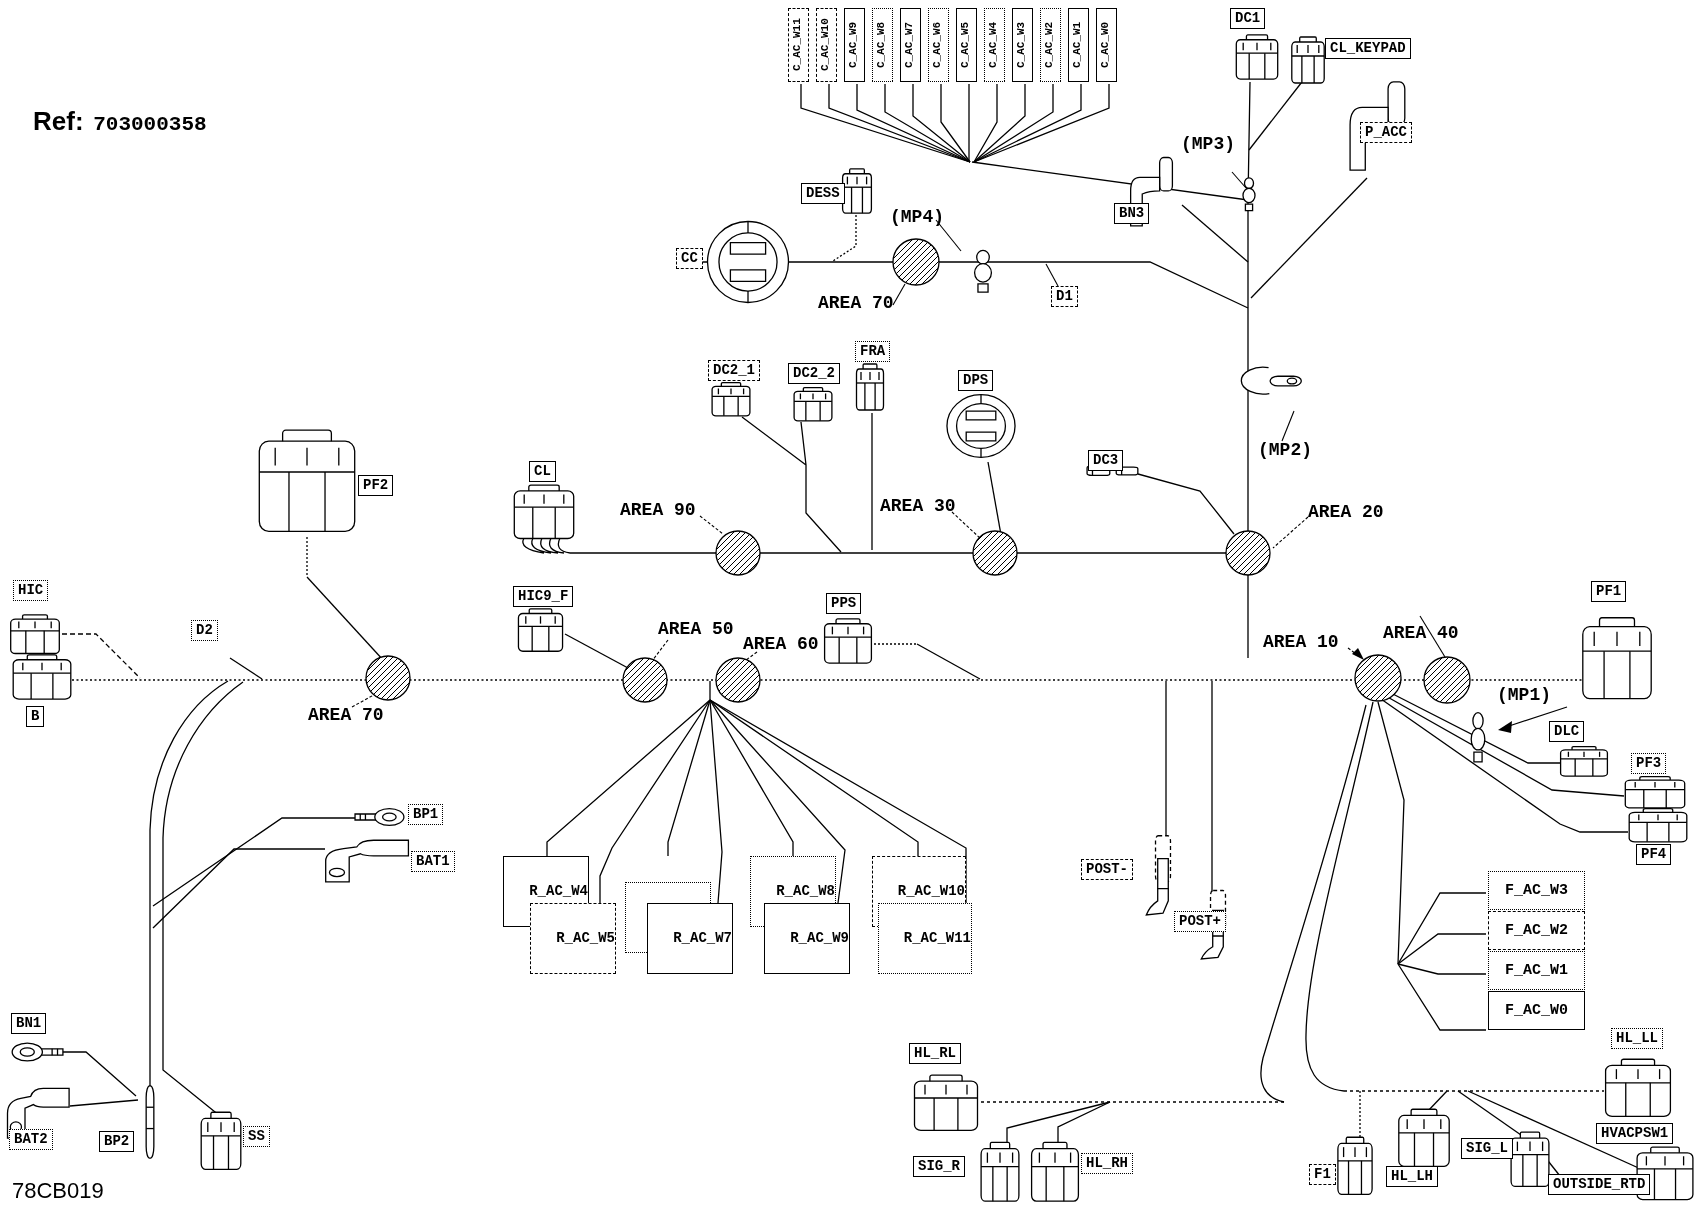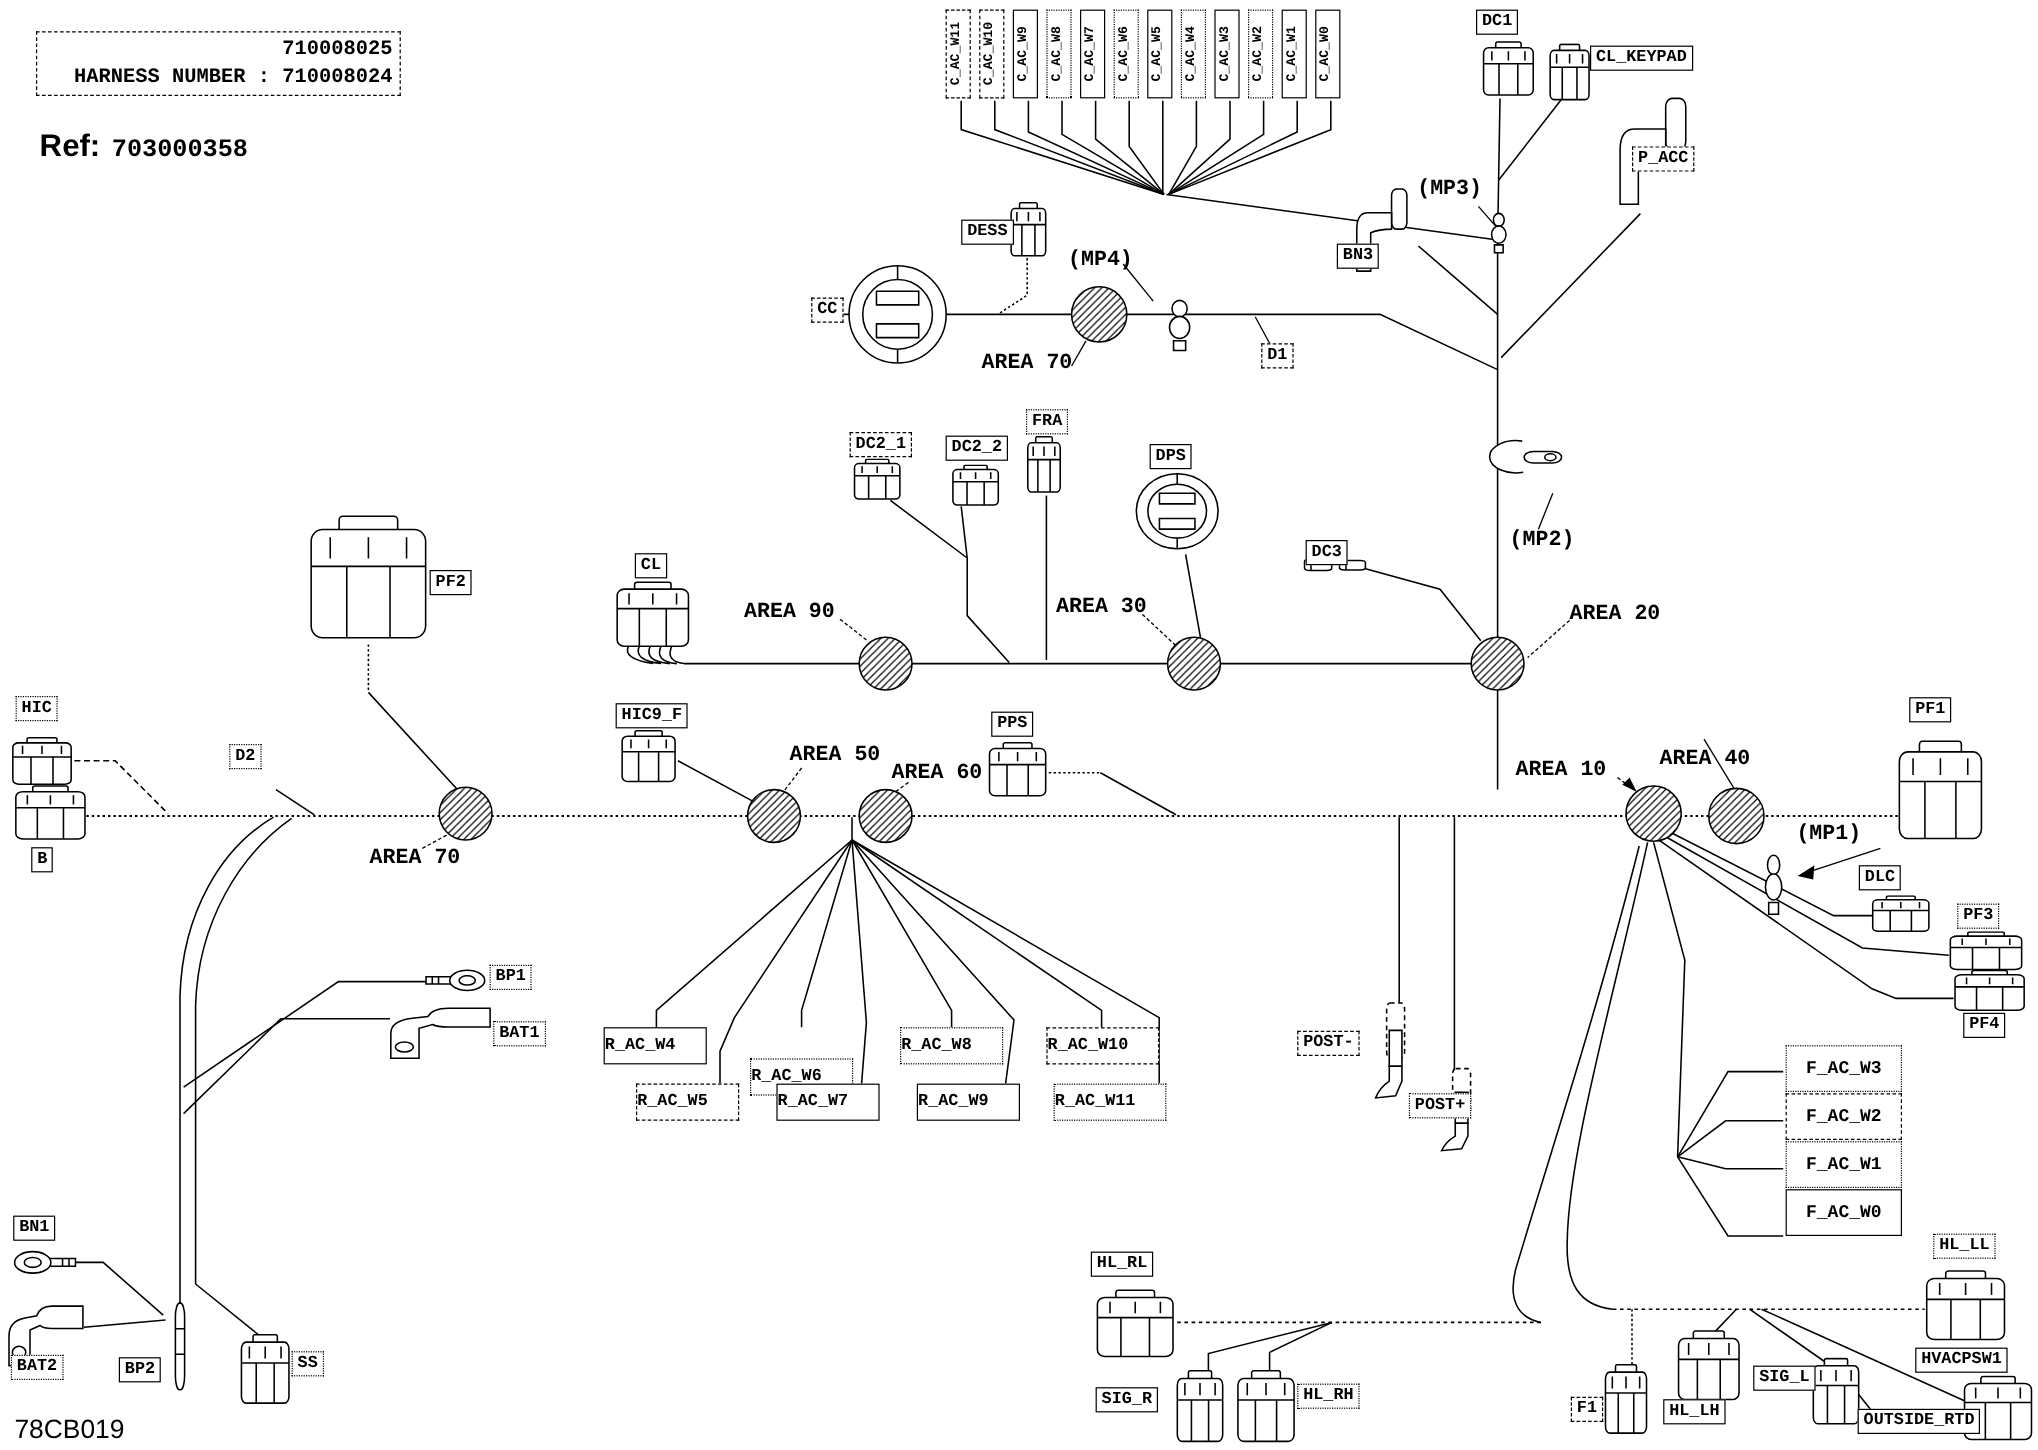--- a/index.html
+++ b/index.html
@@ -7,21 +7,21 @@
          font-family:"Liberation Mono","DejaVu Sans Mono",monospace;overflow:hidden;}
   #wires-svg{position:absolute;left:0;top:0;z-index:1;}
   .lbl{position:absolute;z-index:3;border:1.5px solid #000;background:#fff;padding:0 4px;
        font:bold 14px/19px "Liberation Mono","DejaVu Sans Mono",monospace;white-space:nowrap;}
   .da{border-style:dashed;}
   .do{border-style:dotted;}
   .ar{border:none;background:transparent;font-size:18px;line-height:20px;padding:0;}
   .mp{border:none;background:transparent;font-size:18px;line-height:20px;padding:0;}
   .vert{writing-mode:vertical-rl;transform:rotate(180deg);font-size:11px;line-height:13px;
         height:66px;width:15px;text-align:center;padding:3px 2px;}
-  .wbox{width:84px;text-align:left;font-size:14px;padding:5px 0;}
+  .wbox{width:84px;text-align:right;font-size:14px;padding:25px 0;}
   .w90{width:92px;font-family:Liberation Mono, monospace;}
   .fbox{width:95px;text-align:center;font-size:15px;padding:9px 0;}
   #title-block{position:absolute;left:30px;top:26px;width:290px;z-index:3;
                border:1.5px dashed #000;padding:3px 6px;text-align:right;
                font:bold 17px/23px "Liberation Mono","DejaVu Sans Mono",monospace;}
   #ref-line{position:absolute;left:33px;top:106px;z-index:3;white-space:nowrap;text-align:center;}
   #ref-line .ref-word{font:26px "Liberation Sans",sans-serif;font-weight:bold;}
   #ref-line .ref-num{font:bold 21px "Liberation Mono","DejaVu Sans Mono",monospace;}
   #sheet-code{position:absolute;left:12px;top:1178px;z-index:3;
               font:22px "Liberation Sans",sans-serif;}
@@ -256,25 +256,20 @@
     <use href="#s-conn" x="979" y="1141" width="42" height="64"></use>
     <use href="#s-conn" x="1029" y="1141" width="52" height="64"></use>
     <use href="#s-conn" x="1336" y="1136" width="38" height="62"></use>
     <use href="#s-conn" x="1396" y="1108" width="56" height="62"></use>
     <use href="#s-conn" x="1509" y="1131" width="42" height="59"></use>
     <use href="#s-conn" x="1602" y="1058" width="72" height="62"></use>
     <use href="#s-conn" x="1634" y="1146" width="62" height="57"></use>
   </g>
 </svg>
 
-<div id="title-block">
-  <div>710008025</div>
-  <div><span>HARNESS NUMBER :</span>
-    <span>710008024</span></div>
-</div>
 <div id="ref-line">
   <span class="ref-word">Ref:</span>
   <span class="ref-num">703000358</span>
 </div>
 <div id="sheet-code">78CB019</div>
 
 <div class="lbl vert da" style="left:788px;top:8px">C_AC_W11</div>
 <div class="lbl vert da" style="left:816px;top:8px">C_AC_W10</div>
 <div class="lbl vert" style="left:844px;top:8px">C_AC_W9</div>
 <div class="lbl vert do" style="left:872px;top:8px">C_AC_W8</div>
@@ -346,17 +341,17 @@
 <div class="lbl ar" style="left:620px;top:500px">AREA 90</div>
 <div class="lbl ar" style="left:880px;top:496px">AREA 30</div>
 <div class="lbl ar" style="left:1308px;top:502px">AREA 20</div>
 <div class="lbl ar" style="left:308px;top:705px">AREA 70</div>
 <div class="lbl ar" style="left:658px;top:619px">AREA 50</div>
 <div class="lbl ar" style="left:743px;top:634px">AREA 60</div>
 <div class="lbl ar" style="left:1263px;top:632px">AREA 10</div>
 <div class="lbl ar" style="left:1383px;top:623px">AREA 40</div>
 
 <div class="lbl mp" style="left:890px;top:207px">(MP4)</div>
-<div class="lbl mp" style="left:1181px;top:148px">(MP3)</div>
+<div class="lbl mp" style="left:1181px;top:134px">(MP3)</div>
 <div class="lbl mp" style="left:1258px;top:440px">(MP2)</div>
 <div class="lbl mp" style="left:1497px;top:685px">(MP1)</div>
 
 </div>
 
 </body></html>

